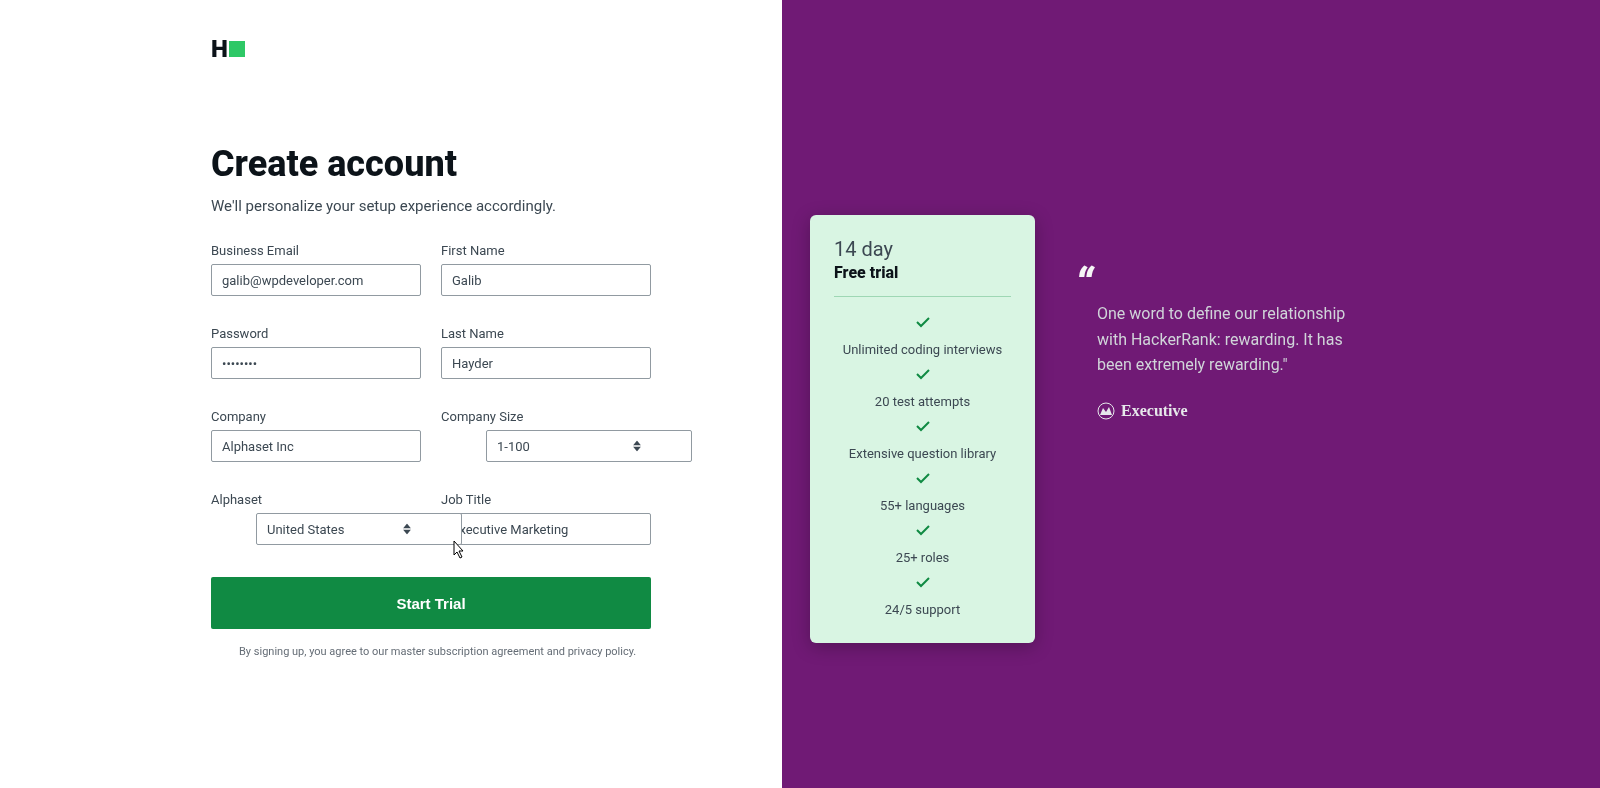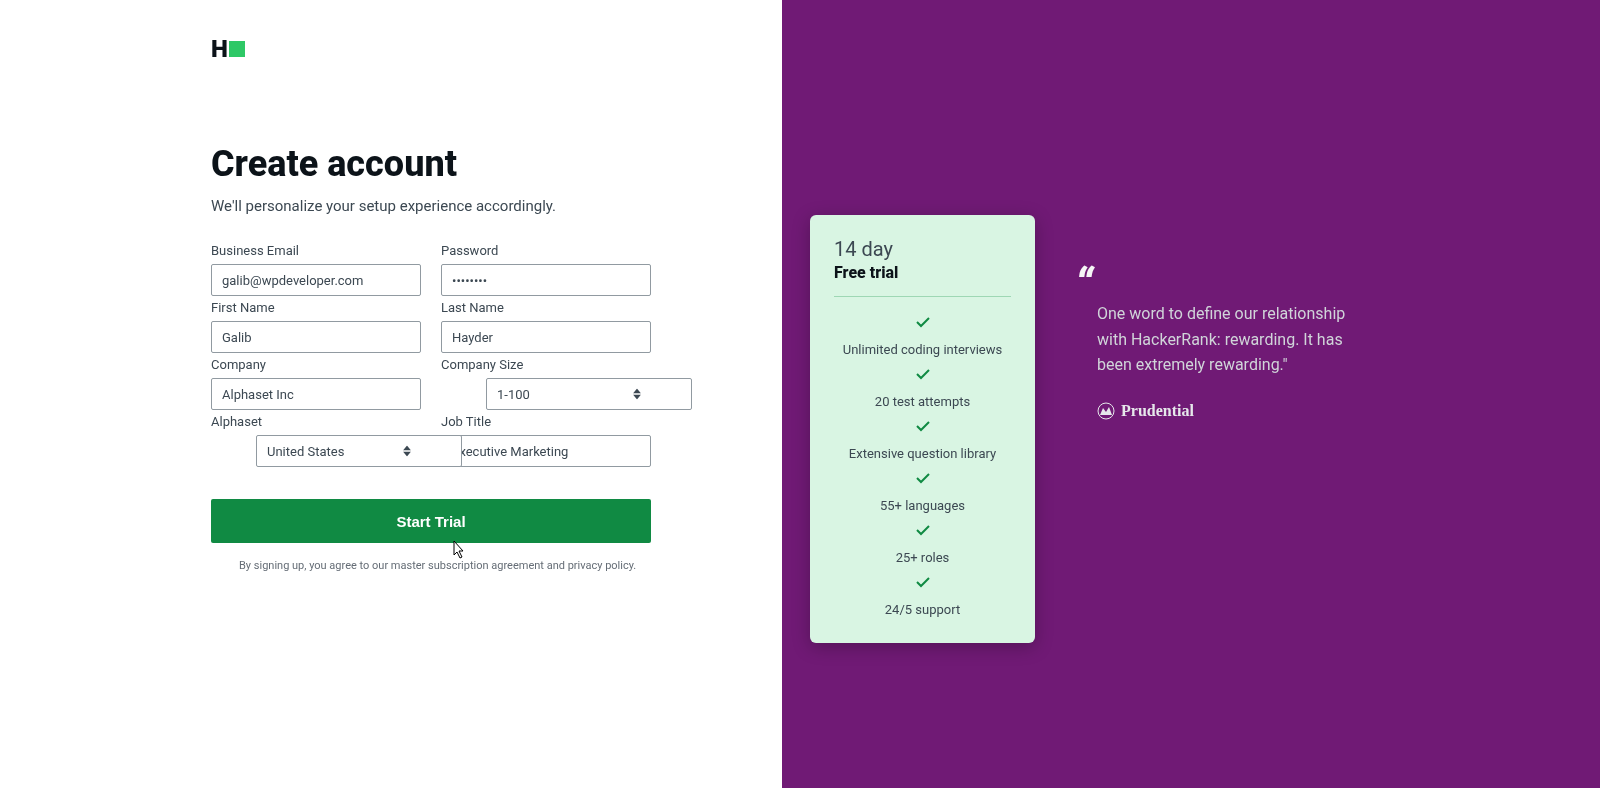--- a/index.html
+++ b/index.html
@@ -44,21 +44,21 @@
       margin-bottom: 12px;
     }
     .page-subtitle {
       font-size: 15px;
       color: #3c4852;
       margin-bottom: 28px;
     }
     .form-grid {
       display: grid;
       grid-template-columns: 210px 210px;
-      gap: 4px 20px;
+      gap: 30px 20px;
       width: 440px;
     }
     .form-field {
       display: flex;
       flex-direction: column;
     }
     .field-label {
       font-size: 13px;
       color: #3c4852;
       margin-bottom: 6px;
@@ -94,21 +94,21 @@
       pointer-events: none;
       display: flex;
       flex-direction: column;
       gap: 1px;
     }
     .select-arrows svg {
       display: block;
     }
     .start-trial-btn {
       width: 440px;
-      height: 44px;
+      height: 52px;
       background: #108a43;
       color: #fff;
       border: none;
       font-size: 15px;
       font-weight: 700;
       margin-top: 32px;
       cursor: pointer;
       border-radius: 2px;
     }
     .terms-text {
@@ -224,27 +224,27 @@
   <p class="page-subtitle">We'll personalize your setup experience accordingly.</p>
 
   <div class="form-grid">
 
     <div class="form-field">
       <label class="field-label">Business Email</label>
       <input class="field-input" type="text" value="galib@wpdeveloper.com" style="">
     </div>
 
     <div class="form-field">
+      <label class="field-label">First Name</label>
+      <input class="field-input" type="text" value="Galib" style="">
+    </div>
+
+    <div class="form-field">
       <label class="field-label">Password</label>
       <input class="field-input" type="text" value="••••••••" style="">
-    </div>
-
-    <div class="form-field">
-      <label class="field-label">First Name</label>
-      <input class="field-input" type="text" value="Galib" style="">
     </div>
 
     <div class="form-field">
       <label class="field-label">Last Name</label>
       <input class="field-input" type="text" value="Hayder" style="">
     </div>
 
     <div class="form-field">
       <label class="field-label">Company</label>
       <input class="field-input" type="text" value="Alphaset Inc" style="">
@@ -341,16 +341,16 @@
   </div>
 
   <div class="testimonial">
     <div class="quote-mark">“</div>
     <p class="quote-text">One word to define our relationship with HackerRank: rewarding. It has been extremely rewarding."</p>
     <div class="brand-logo">
       <svg class="brand-icon" viewBox="0 0 18 18">
         <circle cx="9" cy="9" r="8" fill="none" stroke="#e6e8eb" stroke-width="1"></circle>
         <path d="M3 13 L6 6 L9 10 L12 5 L15 13 Z" fill="#e6e8eb"></path>
       </svg>
-      <span class="brand-name">Prudential</span>
+      <span class="brand-name">Executive</span>
     </div>
   </div>
 </div>
 
 </body></html>

